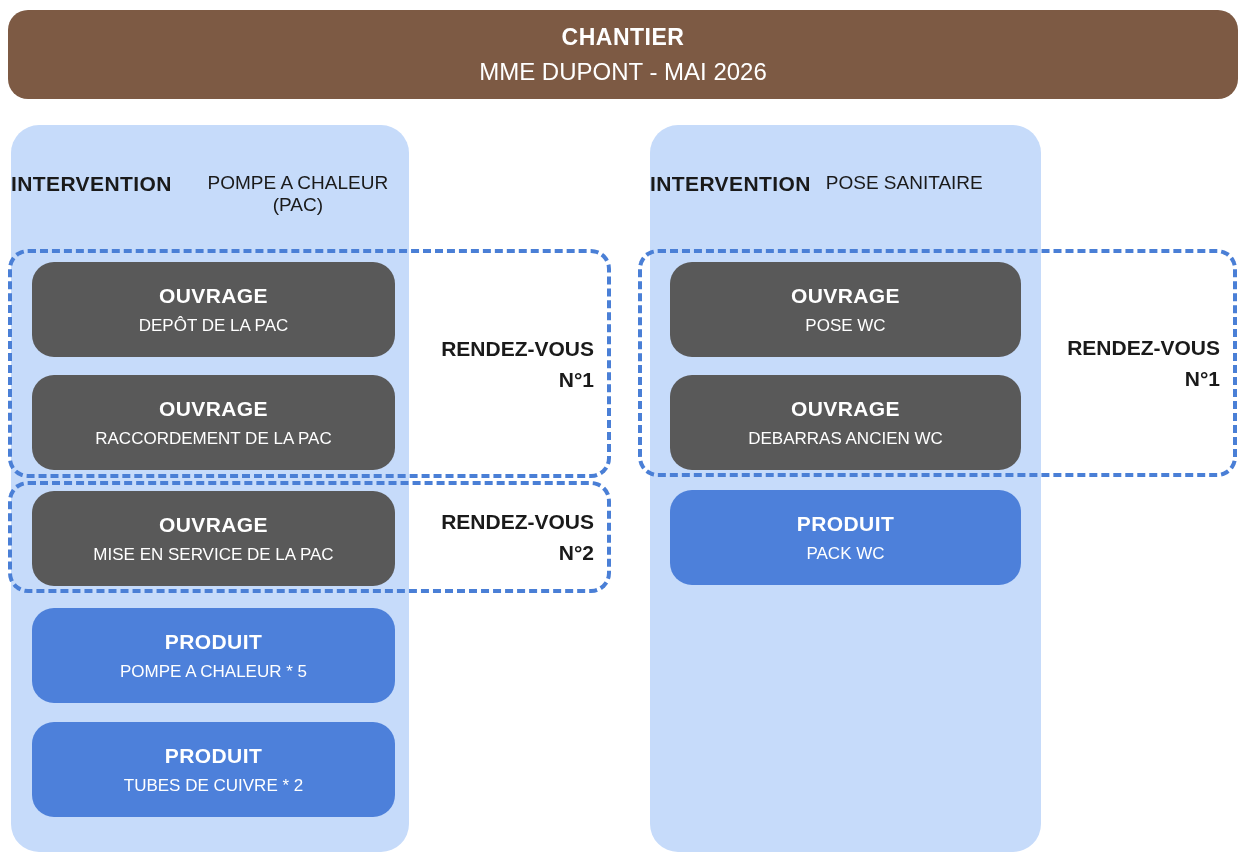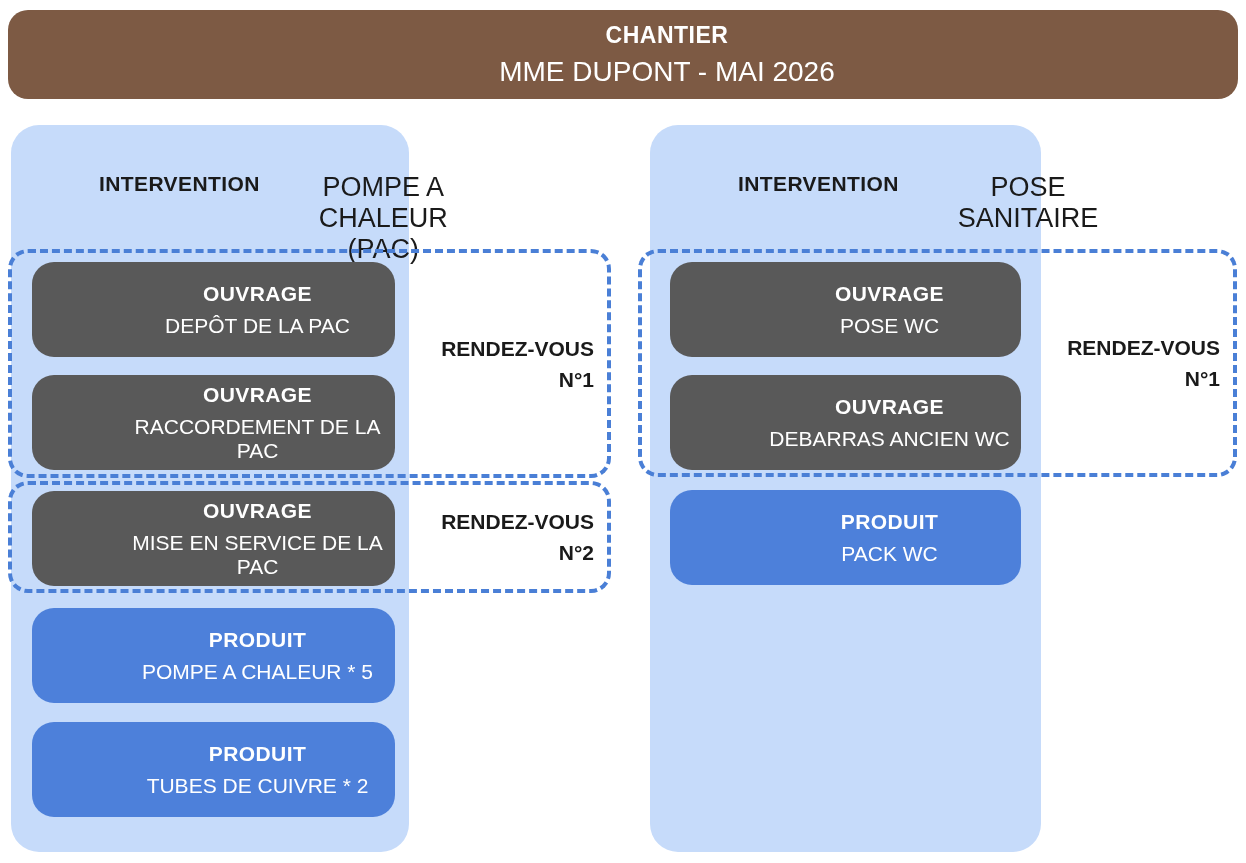--- a/index.html
+++ b/index.html
@@ -1,16 +1,16 @@
 <!DOCTYPE html>
 <html style="--banner: #7d5a44; --column-bg: #c6dbfa; --ouvrage: #595959; --produit: #4d80da; --dash: #4a7fd6; --text-dark: #1a1a1a; --text-light: #ffffff;"><head>
 <meta charset="utf-8">
 <style>
   html, body { margin: 0; padding: 0; background: #ffffff; }
-  * { box-sizing: border-box; padding-left: 44px; }
+  * { box-sizing: border-box; }
   body { font-family: "Liberation Sans", sans-serif; }
 
   .canvas {
     position: relative;
     width: 1246px;
     height: 863px;
     background: #ffffff;
     overflow: hidden;
   }
 
@@ -21,41 +21,41 @@
     width: 1230px; height: 89px;
     background: var(--banner, #7d5a44);
     border-radius: 20px;
     display: flex; flex-direction: column;
     align-items: center; justify-content: center;
     gap: 7px;
     color: #ffffff;
     text-align: center;
   }
   .banner .title { font-size: 23px; font-weight: bold; letter-spacing: 0.5px; }
-  .banner .subtitle { font-size: 28px; }
+  .banner .subtitle { font-size: 24px; }
 
   
   .column {
     position: absolute;
     top: 125px; height: 727px;
     background: var(--column-bg, #c6dbfa);
     border-radius: 28px;
     z-index: 1;
   }
   .column.left  { left: 11px;  width: 398px; }
   .column.right { left: 650px; width: 391px; }
   .col-header {
     position: absolute;
     left: 0; top: 47px; width: 100%;
     text-align: center;
     color: #1a1a1a;
     display: flex; flex-direction: row; gap: 7px;
   }
   .col-header .h1 { font-size: 21px; font-weight: bold; letter-spacing: 0.4px; }
-  .col-header .h2 { font-size: 27px; margin-left: 8px; }
+  .col-header .h2 { font-size: 19px; margin-left: 8px; }
 
   
   .rdv {
     position: absolute;
     border: 4px dashed var(--dash, #4a7fd6);
     border-radius: 20px;
     z-index: 2;
     display: flex;
     align-items: center;
     justify-content: flex-end;
@@ -78,21 +78,21 @@
     height: 95px;
     border-radius: 22px;
     color: #ffffff;
     display: flex; flex-direction: column;
     align-items: center; justify-content: center;
     gap: 8px;
     text-align: center;
     z-index: 3;
   }
   .box .t { font-size: 21px; font-weight: bold; letter-spacing: 0.4px; }
-  .box .l { font-size: 21px; }
+  .box .l { font-size: 17px; }
   .box.ouvrage { background: var(--ouvrage, #595959); }
   .box.produit { background: var(--produit, #4d80da); }
 
   .box.lcol { left: 32px;  width: 363px; }
   .box.rcol { left: 670px; width: 351px; }
 
   .y1 { top: 262px; }
   .y2 { top: 375px; }
   .y3 { top: 491px; }
   .y4 { top: 608px; }

